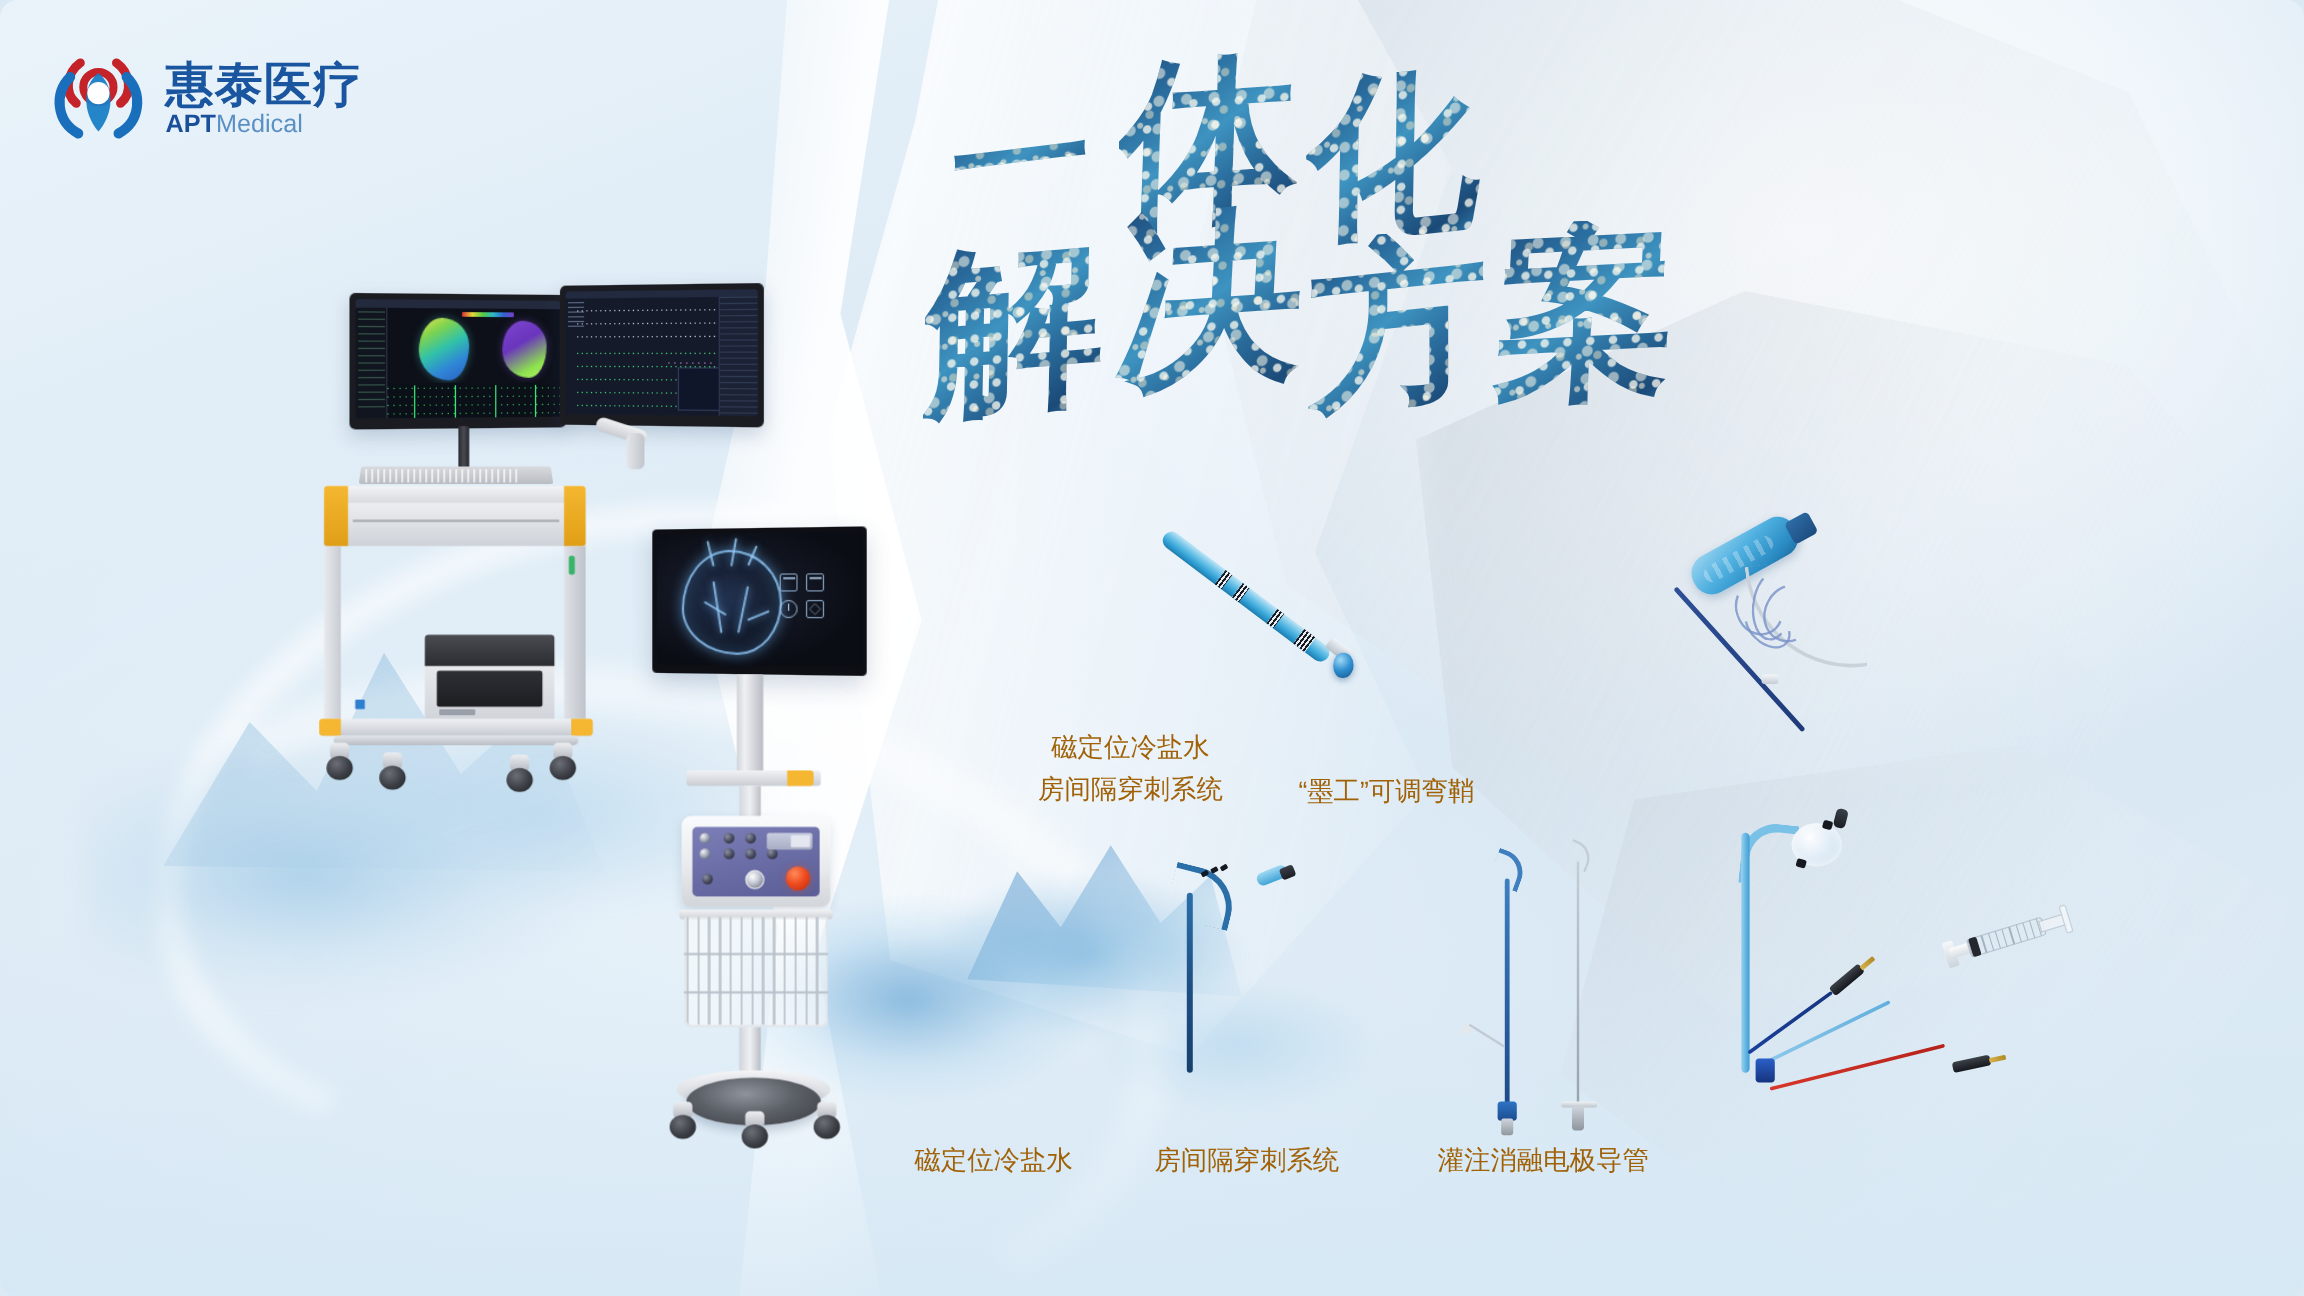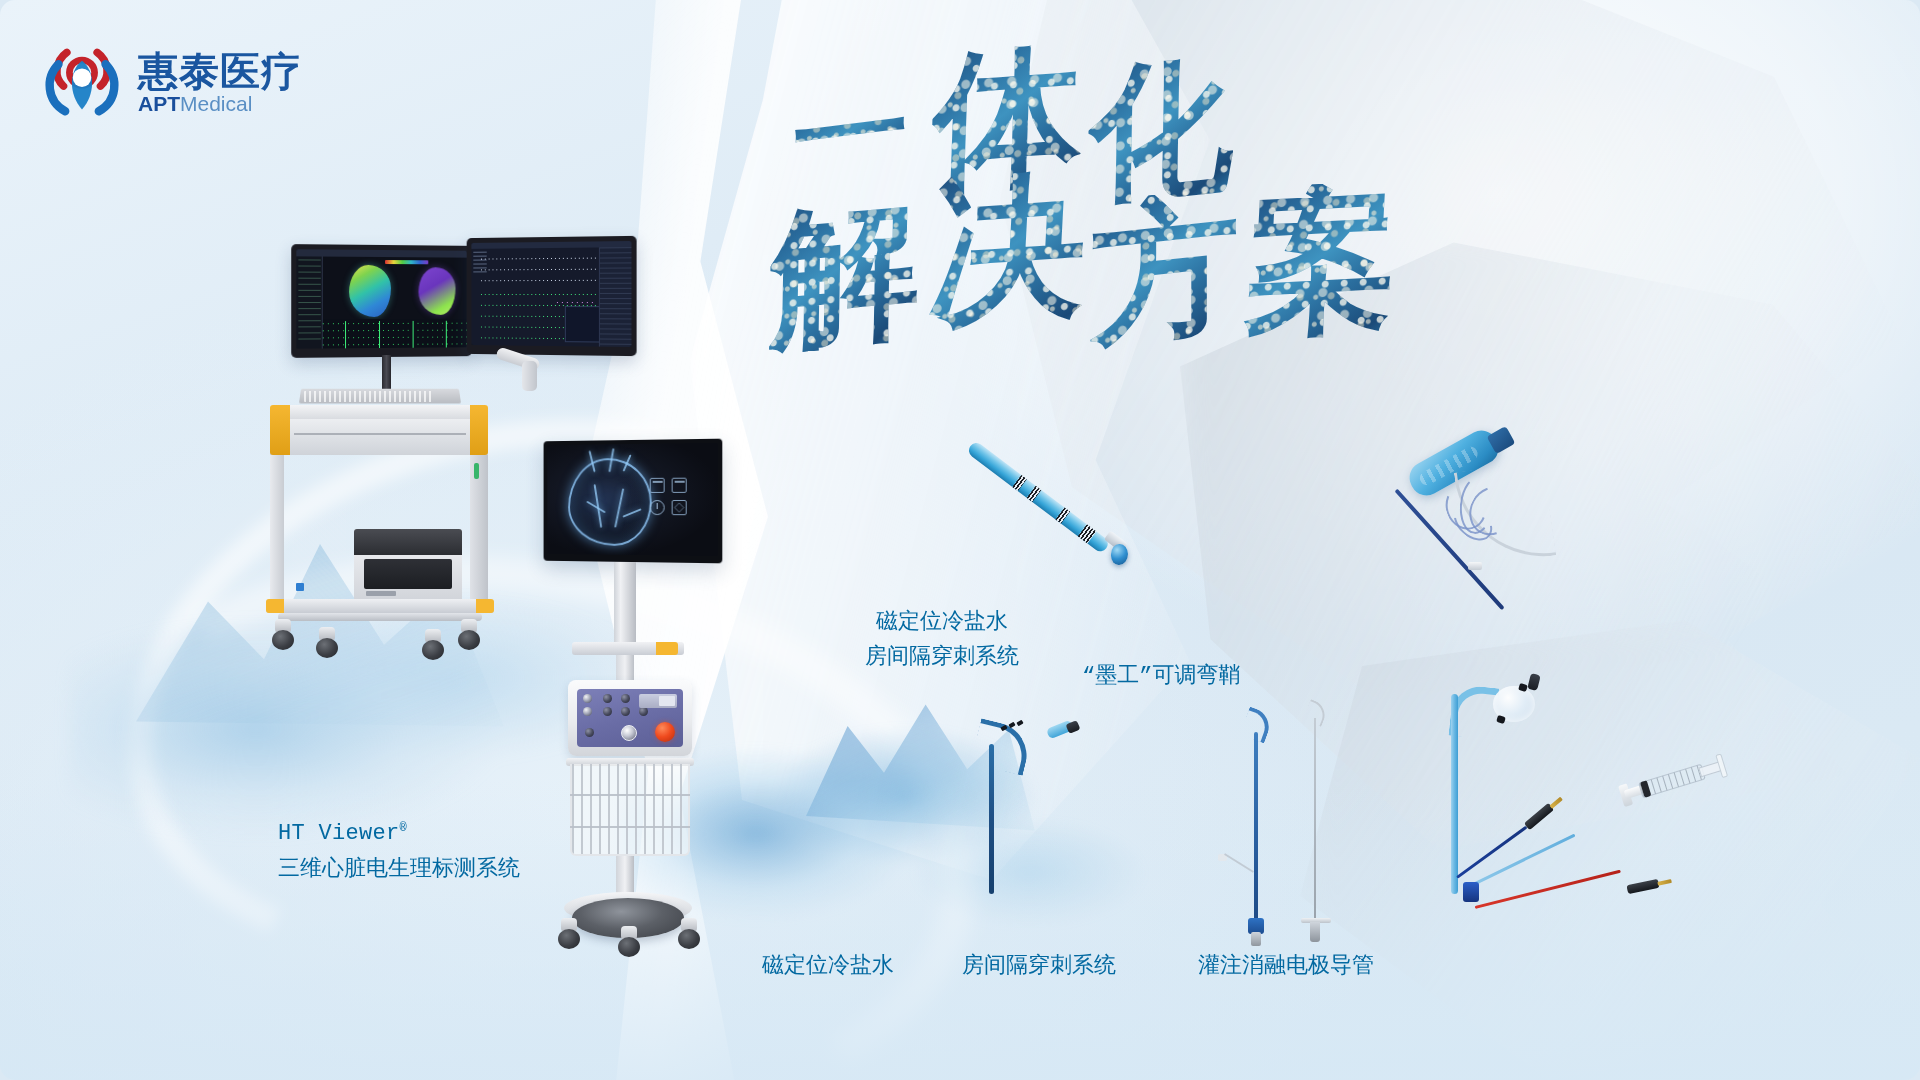--- a/index.html
+++ b/index.html
@@ -382,31 +382,31 @@
   .syr-hub i { position:absolute; left:6px; top:6px; width:18px; height:9px; border-radius:2px;
     background:linear-gradient(180deg,#fbfcfd,#d7dde3); display:block; }
   .syr-hub u { position:absolute; left:2px; top:0px; width:9px; height:22px; border-radius:2px;
     background:linear-gradient(180deg,#f6f8fa,#cdd4db); display:block; }
   .pc-bluehub { position:absolute; left:18px; top:222px; width:16px; height:20px; border-radius:3px;
     background:linear-gradient(180deg,#2b5fc8,#16347f); }
 
   
   .label {
     position:absolute;
-    color:#0369a1;
+    color:#a16207;
     font-size:22px;
     line-height:1.5;
     white-space:nowrap;
-    font-family:Liberation Mono, monospace;
+    font-family:Liberation Sans, sans-serif;
   }
   .label .en { font-size:22px; letter-spacing:.3px; }
   .label .en sup { font-size:12px; vertical-align:super; }
   #lbl-htviewer { left:278px; top:816px; line-height:1.62; }
   #lbl-ablation { left:865px; top:606px; text-align:center; line-height:1.58; }
-  #lbl-sheath   { left:1082px; top:660px; }
+  #lbl-sheath   { left:1082px; top:643px; }
   #lbl-deca     { left:762px; top:950px; }
   #lbl-septal   { left:962px; top:950px; }
   #lbl-pacing   { left:1198px; top:950px; }
 </style>
 </head>
 <body>
 
 <div id="stage">
 
   <div class="bg-base"></div>
@@ -695,26 +695,20 @@
           <u></u>
           <i></i>
         </div>
       <div class="syr-barrel"></div>
       <div class="syr-stopper"></div>
       <div class="syr-plunger"></div>
       <div class="syr-flange"></div>
     </div>
   </div>
 
-  <div class="label" id="lbl-htviewer">
-    <div class="en">
-      <span>HT Viewer</span><sup>®</sup>
-    </div>
-    <div>三维心脏电生理标测系统</div>
-  </div>
 
   <div class="label" id="lbl-ablation">
     <div>磁定位冷盐水</div>
     <div>房间隔穿刺系统</div>
   </div>
 
   <div class="label" id="lbl-sheath">“墨工”可调弯鞘</div>
   <div class="label" id="lbl-deca">磁定位冷盐水</div>
   <div class="label" id="lbl-septal">房间隔穿刺系统</div>
   <div class="label" id="lbl-pacing">灌注消融电极导管</div>

